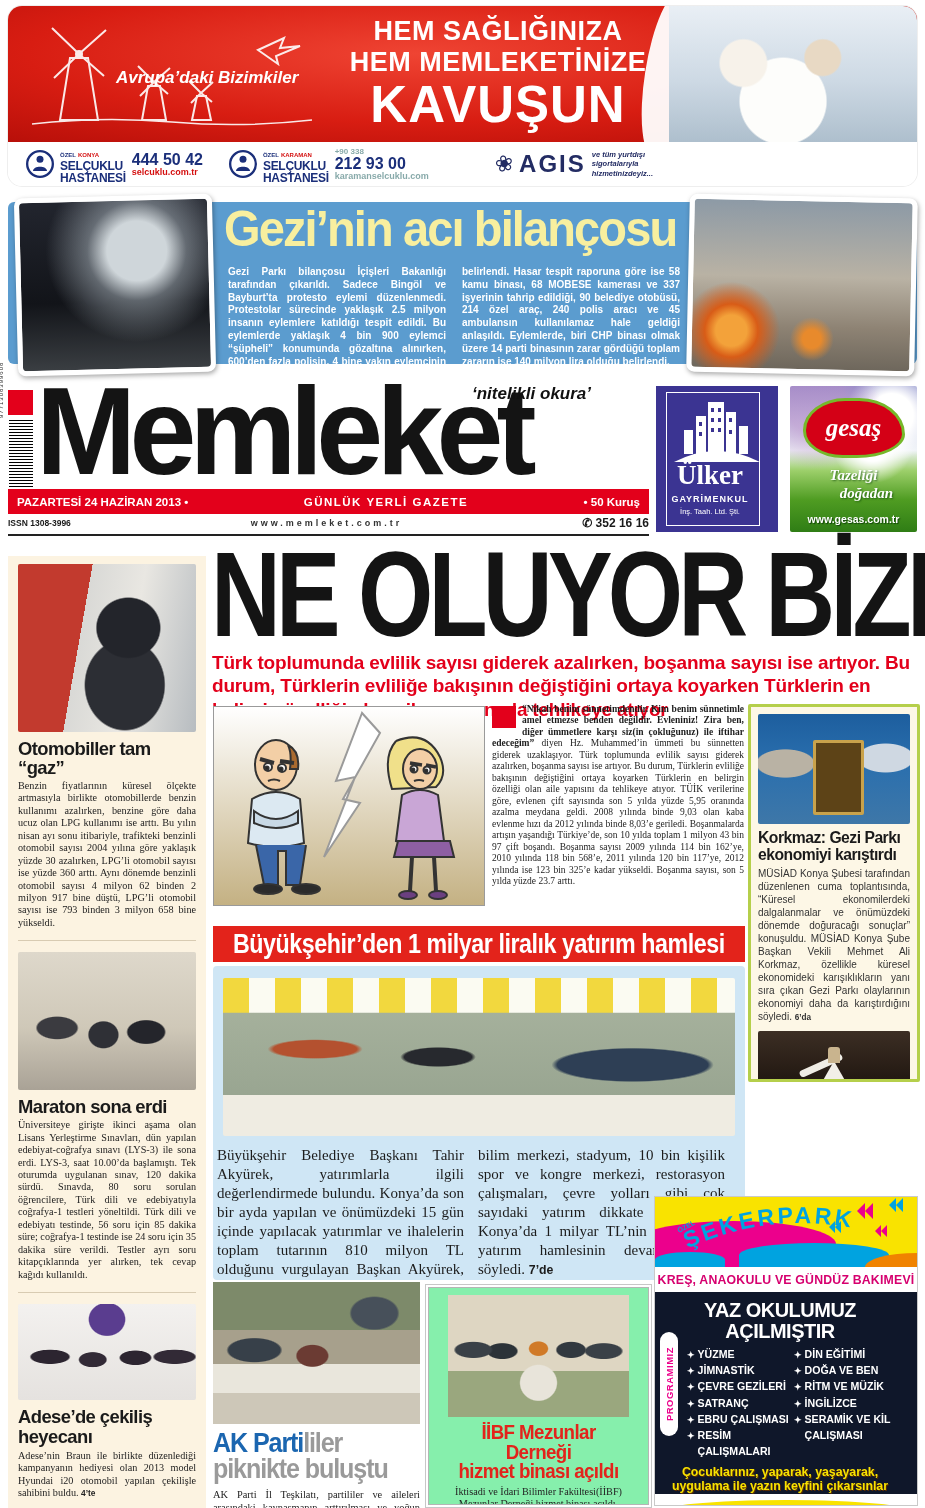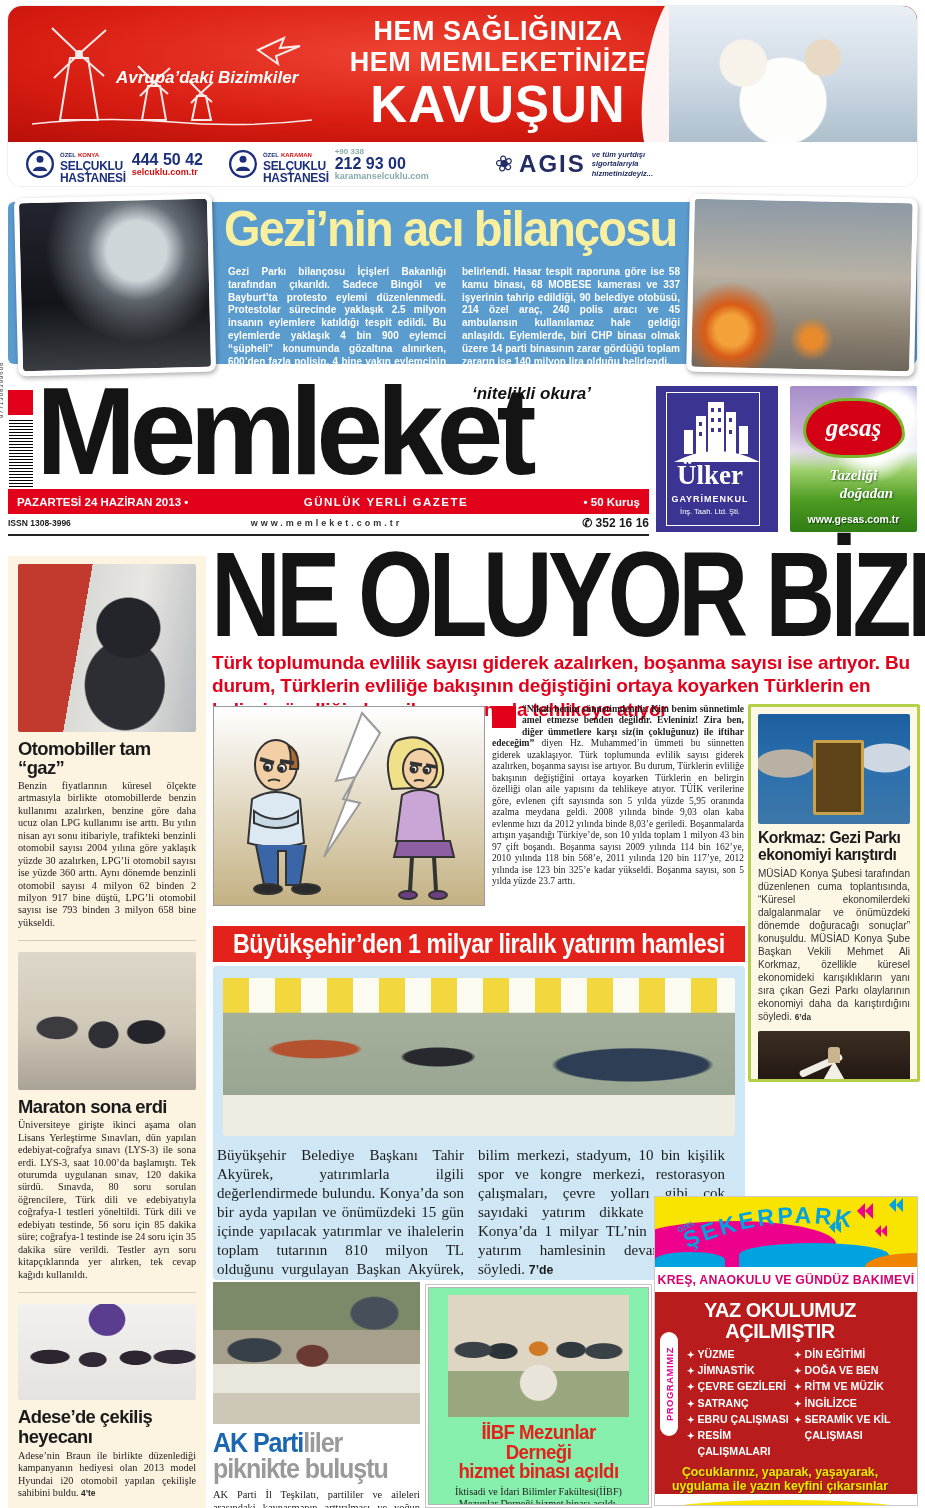--- a/index.html
+++ b/index.html
@@ -206,21 +206,21 @@
   .sp-hill-pink{position:absolute;left:-24px;bottom:0;width:205px;height:46px;
      background:#ec008c;border-radius:100% 100% 0 0;}
   .sp-hill-blue1{position:absolute;left:0;bottom:0;width:70px;height:15px;
      background:#00a3e0;border-radius:100% 100% 0 0;}
   .sp-hill-blue2{position:absolute;right:28px;bottom:0;width:150px;height:24px;
      background:#00a3e0;border-radius:100% 100% 0 0;}
   .sp-hill-or{position:absolute;right:0;bottom:0;width:52px;height:14px;
      background:#f08300;border-radius:100% 0 0 0;}
   #sp-strip{height:25px;background:#fff;display:flex;align-items:center;justify-content:center;
      color:#d6006f;font-weight:bold;font-size:12.3px;letter-spacing:.2px;flex:0 0 auto;}
-  #sp-main{background:#b91c1c;position:relative;flex:1 1 auto;padding:5px 18px 0 6px;}
+  #sp-main{background:#0f172a;position:relative;flex:1 1 auto;padding:5px 18px 0 6px;}
   .sp-head{color:#fff;font-weight:bold;font-size:21px;text-align:center;letter-spacing:-.5px;
      transform:scaleX(.95);line-height:1;margin:2px 0 6px;}
   .sp-label{position:absolute;left:5px;top:40px;width:18px;height:104px;background:#fff;
      border-radius:10px;display:flex;align-items:center;justify-content:center;}
   .sp-label span{writing-mode:vertical-rl;transform:rotate(180deg);color:#ec008c;
      font-weight:bold;font-size:9.5px;letter-spacing:.5px;}
   .sp-lists{margin-left:26px;display:flex;gap:2px;}
   .sp-col{flex:1;}
   .sp-item{color:#fff;font-weight:bold;font-size:10.6px;line-height:1.5;display:flex;gap:3px;}
   .sp-item .bl{flex:0 0 auto;font-size:9px;line-height:1.8;}

